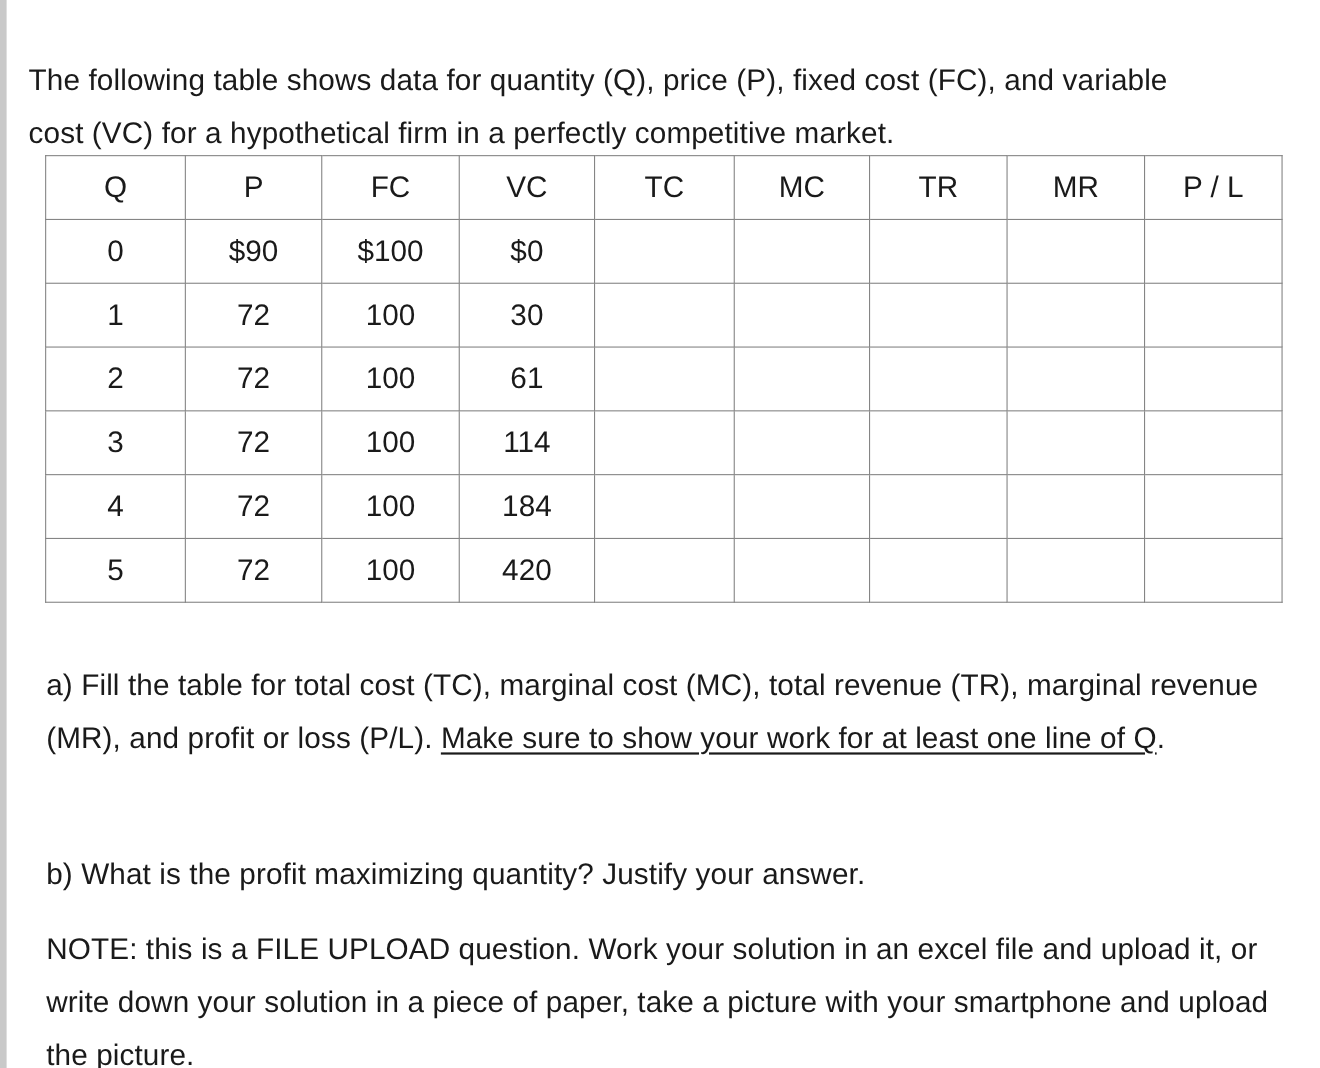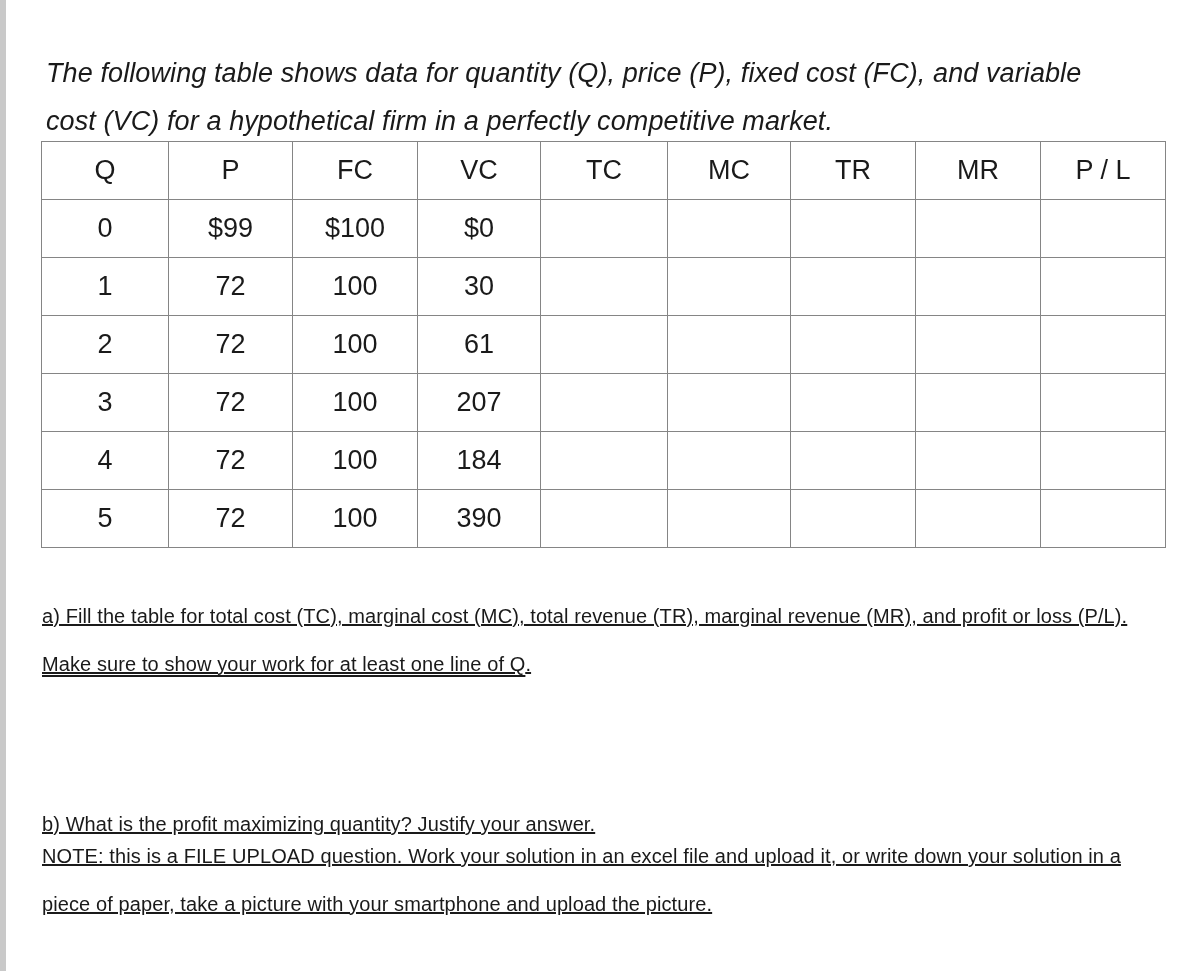--- a/index.html
+++ b/index.html
@@ -29,28 +29,27 @@
     position: absolute;
     left: 0;
     top: 0;
     width: 1200px;
     height: 971px;
     box-sizing: border-box;
     padding: 0;
   }
   .intro {
     position: absolute;
-    left: 46px;
+    left: 26px;
     top: 22px;
     width: 1090px;
     font-size: 27px;
     line-height: 48px;
     letter-spacing: 0.1px;
     color: #1a1a1a;
-    font-style: italic;
   }
 
   
   .data-table-wrap {
     position: absolute;
     left: 41px;
     top: 141px;
     width: 1124px;
   }
   table.data-table {
@@ -80,28 +79,27 @@
   col.c-mc  { width: 123px; }
   col.c-tr  { width: 125px; }
   col.c-mr  { width: 125px; }
   col.c-pl  { width: 125px; }
 
   
   .prose {
     position: absolute;
     left: 42px;
     width: 1120px;
-    font-size: 20px;
+    font-size: 27px;
     line-height: 48px;
     letter-spacing: 0.1px;
     color: #1a1a1a;
-    text-decoration: underline;
   }
   .prose-a    { top: 572px; }
-  .prose-b    { top: 780px; }
+  .prose-b    { top: 744px; }
   .prose-note { top: 812px; }
 
   .underlined {
     text-decoration: underline;
     text-underline-offset: 4px;
     text-decoration-thickness: 1.5px;
   }
 </style>
 </head>
 <body>
@@ -134,21 +132,21 @@
           <th>TC</th>
           <th>MC</th>
           <th>TR</th>
           <th>MR</th>
           <th>P / L</th>
         </tr>
       </thead>
       <tbody>
         <tr>
           <td>0</td>
-          <td>$99</td>
+          <td>$90</td>
           <td>$100</td>
           <td>$0</td>
           <td></td>
           <td></td>
           <td></td>
           <td></td>
           <td></td>
         </tr>
         <tr>
           <td>1</td>
@@ -169,21 +167,21 @@
           <td></td>
           <td></td>
           <td></td>
           <td></td>
           <td></td>
         </tr>
         <tr>
           <td>3</td>
           <td>72</td>
           <td>100</td>
-          <td>207</td>
+          <td>114</td>
           <td></td>
           <td></td>
           <td></td>
           <td></td>
           <td></td>
         </tr>
         <tr>
           <td>4</td>
           <td>72</td>
           <td>100</td>
@@ -191,21 +189,21 @@
           <td></td>
           <td></td>
           <td></td>
           <td></td>
           <td></td>
         </tr>
         <tr>
           <td>5</td>
           <td>72</td>
           <td>100</td>
-          <td>390</td>
+          <td>420</td>
           <td></td>
           <td></td>
           <td></td>
           <td></td>
           <td></td>
         </tr>
       </tbody>
     </table>
   </div>
 

